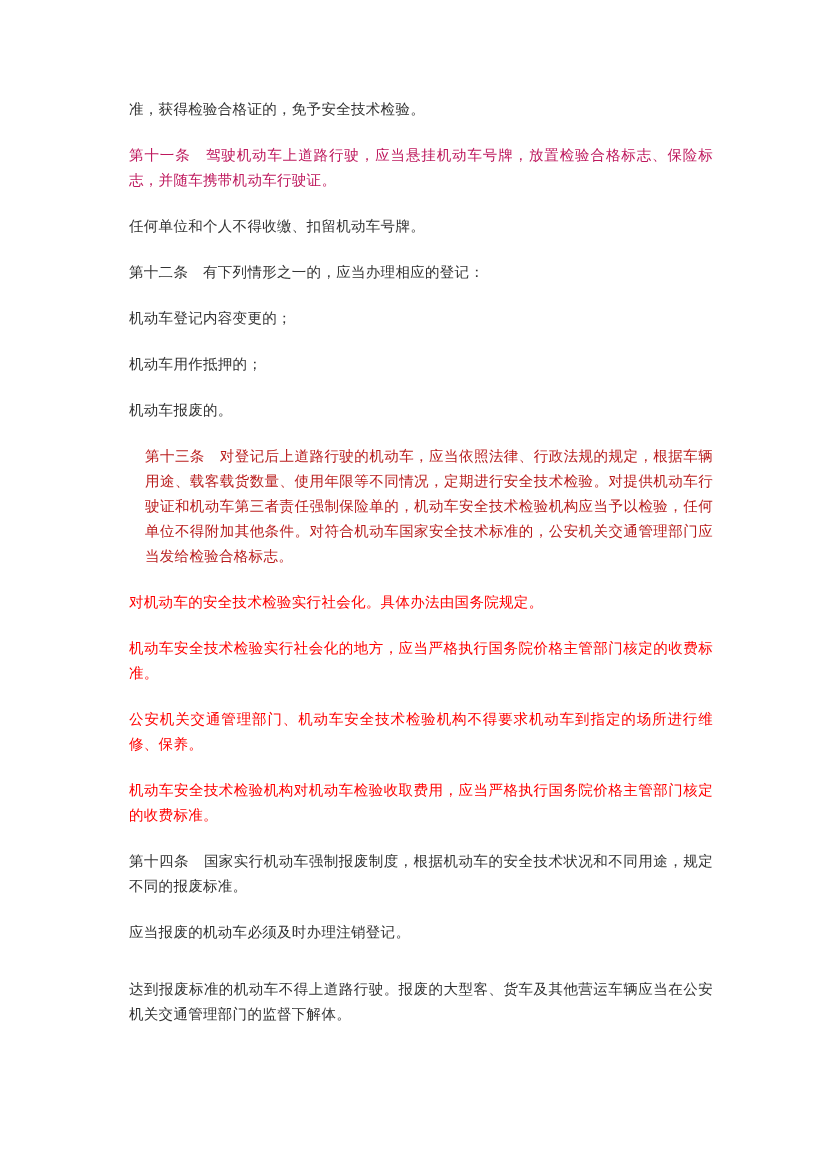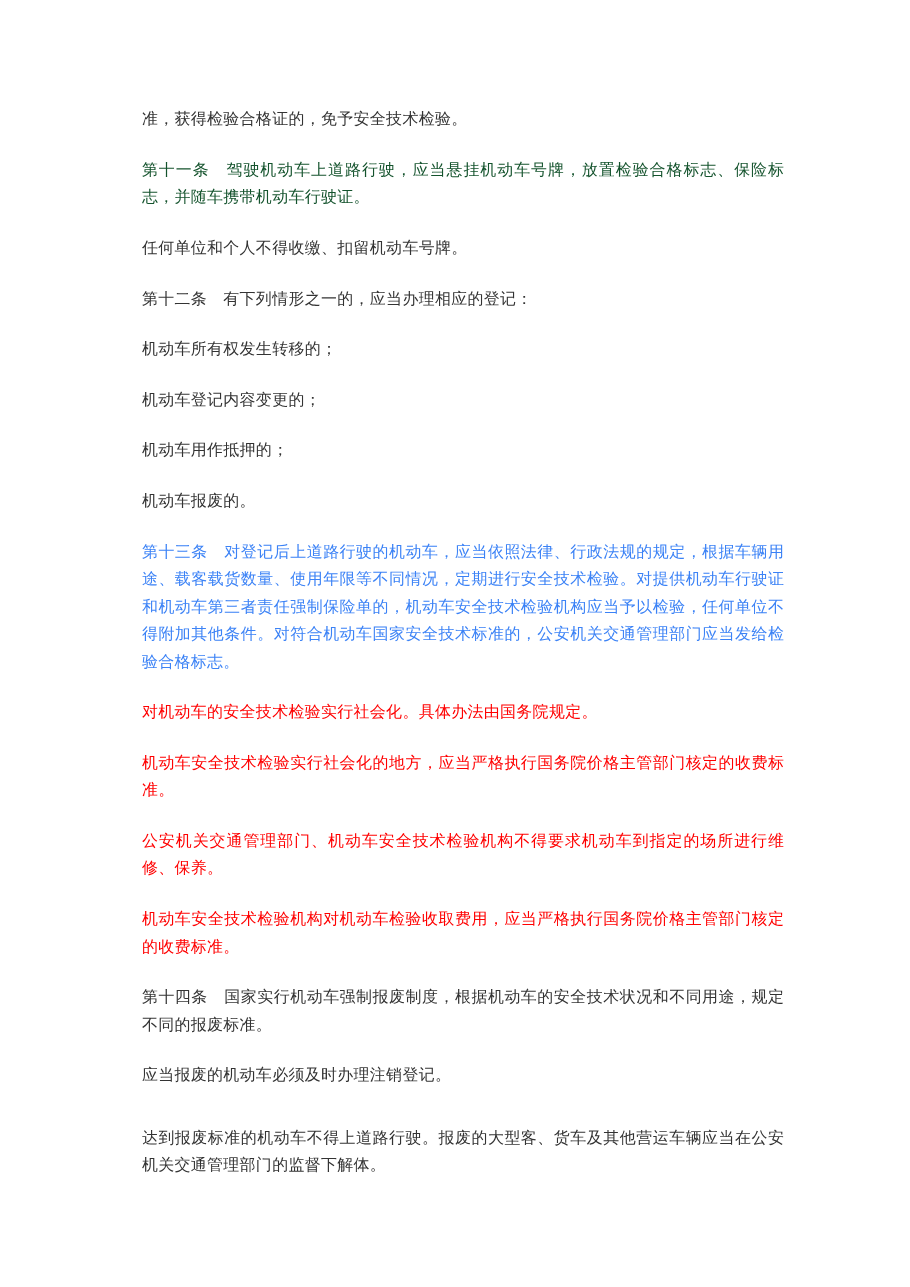--- a/index.html
+++ b/index.html
@@ -32,28 +32,27 @@
     word-break: break-all;
   }
   .para:last-child { margin-bottom: 0; margin-top: 32px; }
 </style>
 </head>
 <body>
 
 <div class="page">
   <div class="doc-body">
       <p class="para" style="color: rgb(51, 51, 51);">准，获得检验合格证的，免予安全技术检验。</p>
-      <p class="para" style="color: #14532d;">第十一条　驾驶机动车上道路行驶，应当悬挂机动车号牌，放置检验合格标志、保险标志，并随车携带机动车行驶证。</p>
+      <p class="para" style="color: #be185d;">第十一条　驾驶机动车上道路行驶，应当悬挂机动车号牌，放置检验合格标志、保险标志，并随车携带机动车行驶证。</p>
       <p class="para" style="color: rgb(51, 51, 51);">任何单位和个人不得收缴、扣留机动车号牌。</p>
       <p class="para" style="color: rgb(51, 51, 51);">第十二条　有下列情形之一的，应当办理相应的登记：</p>
-      <p class="para" style="color: rgb(51, 51, 51);">机动车所有权发生转移的；</p>
       <p class="para" style="color: rgb(51, 51, 51);">机动车登记内容变更的；</p>
       <p class="para" style="color: rgb(51, 51, 51);">机动车用作抵押的；</p>
       <p class="para" style="color: rgb(51, 51, 51);">机动车报废的。</p>
-      <p class="para" style="color: #3b82f6;">第十三条　对登记后上道路行驶的机动车，应当依照法律、行政法规的规定，根据车辆用途、载客载货数量、使用年限等不同情况，定期进行安全技术检验。对提供机动车行驶证和机动车第三者责任强制保险单的，机动车安全技术检验机构应当予以检验，任何单位不得附加其他条件。对符合机动车国家安全技术标准的，公安机关交通管理部门应当发给检验合格标志。</p>
+      <p class="para" style="color: #b91c1c; margin-left: 16px;">第十三条　对登记后上道路行驶的机动车，应当依照法律、行政法规的规定，根据车辆用途、载客载货数量、使用年限等不同情况，定期进行安全技术检验。对提供机动车行驶证和机动车第三者责任强制保险单的，机动车安全技术检验机构应当予以检验，任何单位不得附加其他条件。对符合机动车国家安全技术标准的，公安机关交通管理部门应当发给检验合格标志。</p>
       <p class="para" style="color: rgb(255, 0, 0);">对机动车的安全技术检验实行社会化。具体办法由国务院规定。</p>
       <p class="para" style="color: rgb(255, 0, 0);">机动车安全技术检验实行社会化的地方，应当严格执行国务院价格主管部门核定的收费标准。</p>
       <p class="para" style="color: rgb(255, 0, 0);">公安机关交通管理部门、机动车安全技术检验机构不得要求机动车到指定的场所进行维修、保养。</p>
       <p class="para" style="color: rgb(255, 0, 0);">机动车安全技术检验机构对机动车检验收取费用，应当严格执行国务院价格主管部门核定的收费标准。</p>
       <p class="para" style="color: rgb(51, 51, 51);">第十四条　国家实行机动车强制报废制度，根据机动车的安全技术状况和不同用途，规定不同的报废标准。</p>
       <p class="para" style="color: rgb(51, 51, 51);">应当报废的机动车必须及时办理注销登记。</p>
       <p class="para" style="color: rgb(51, 51, 51);">达到报废标准的机动车不得上道路行驶。报废的大型客、货车及其他营运车辆应当在公安机关交通管理部门的监督下解体。</p>
     </div>
 </div>
 

